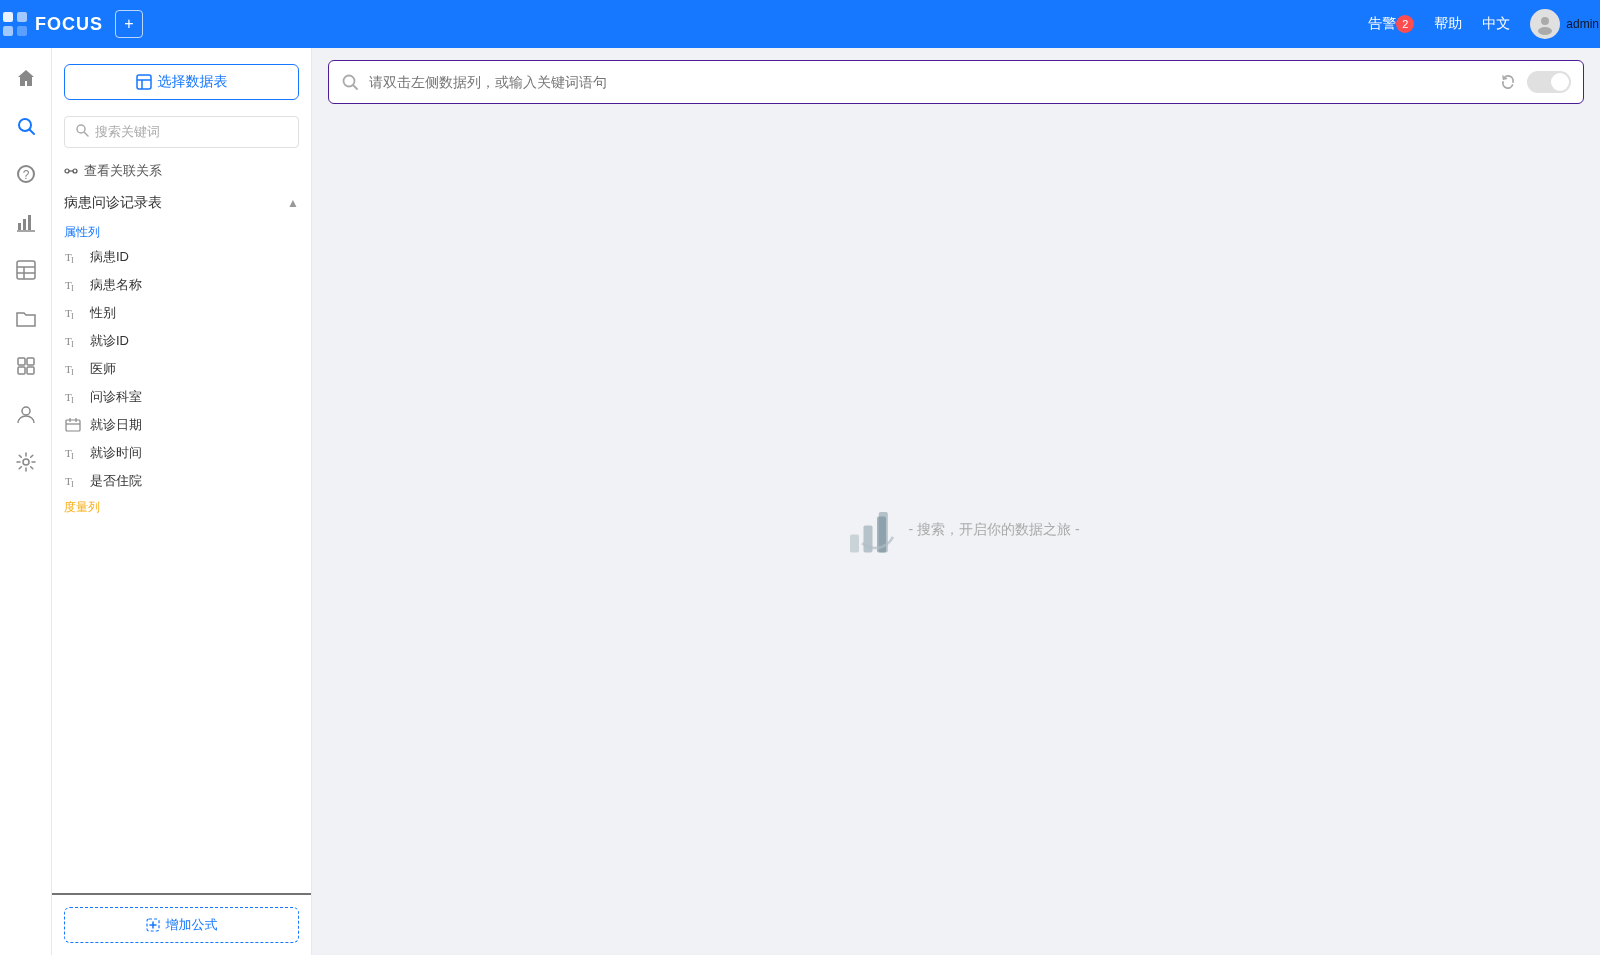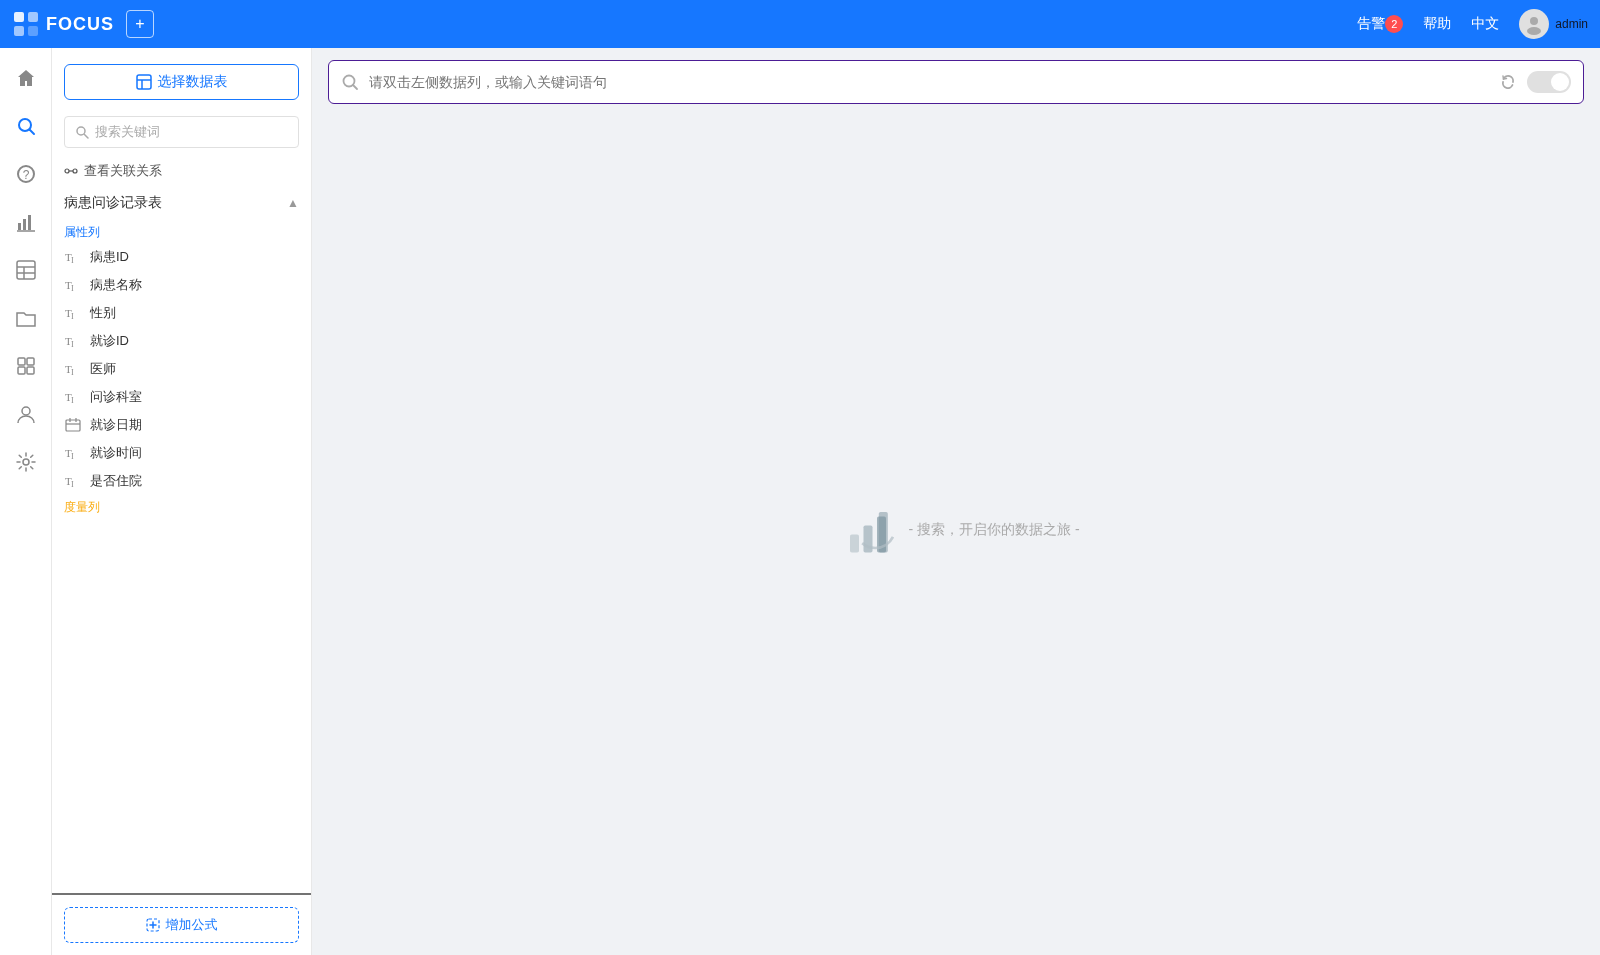--- a/index.html
+++ b/index.html
@@ -4,21 +4,21 @@
   <style>
     * { margin: 0; padding: 0; box-sizing: border-box; }
     body { font-family: 'Microsoft YaHei', sans-serif; background: #f0f2f5; width: 1600px; height: 955px; overflow: hidden; display: flex; flex-direction: column; }
 
     
     .topbar {
       background: #1677ff;
       height: 48px;
       display: flex;
       align-items: center;
-      padding: 0 12px;
+      padding: 0 1px;
       flex-shrink: 0;
       gap: 12px;
     }
     .topbar-logo {
       display: flex;
       align-items: center;
       gap: 6px;
       color: white;
       font-weight: bold;
       font-size: 18px;
@@ -145,21 +145,21 @@
       font-size: 14px;
       cursor: pointer;
       display: flex;
       align-items: center;
       justify-content: center;
       gap: 6px;
     }
     .search-box {
       margin: 8px 12px;
       display: flex;
-      align-items: center;
+      align-items: flex-start;
       gap: 6px;
       border: 1px solid #e0e0e0;
       border-radius: 4px;
       padding: 6px 10px;
       font-size: 13px;
       color: #999;
     }
     .view-relation {
       padding: 6px 12px;
       display: flex;

